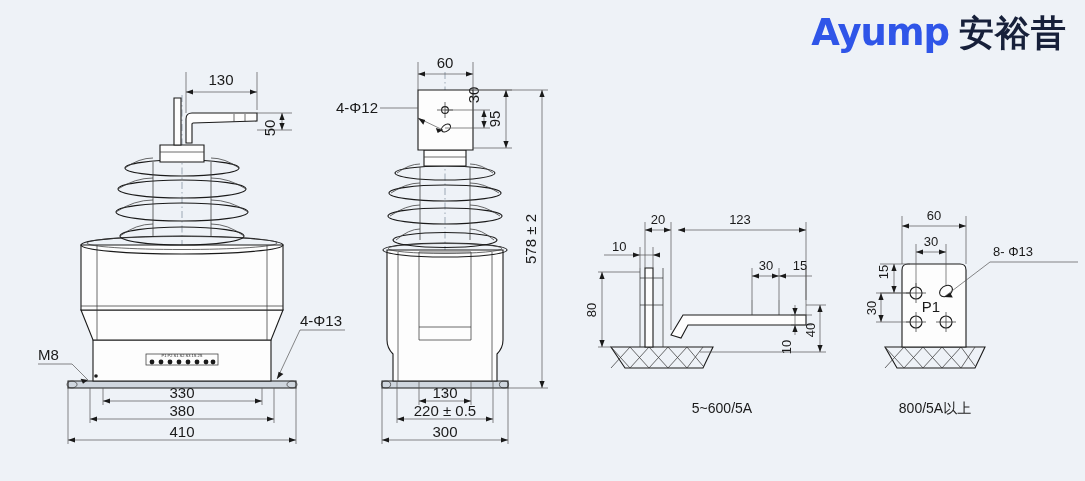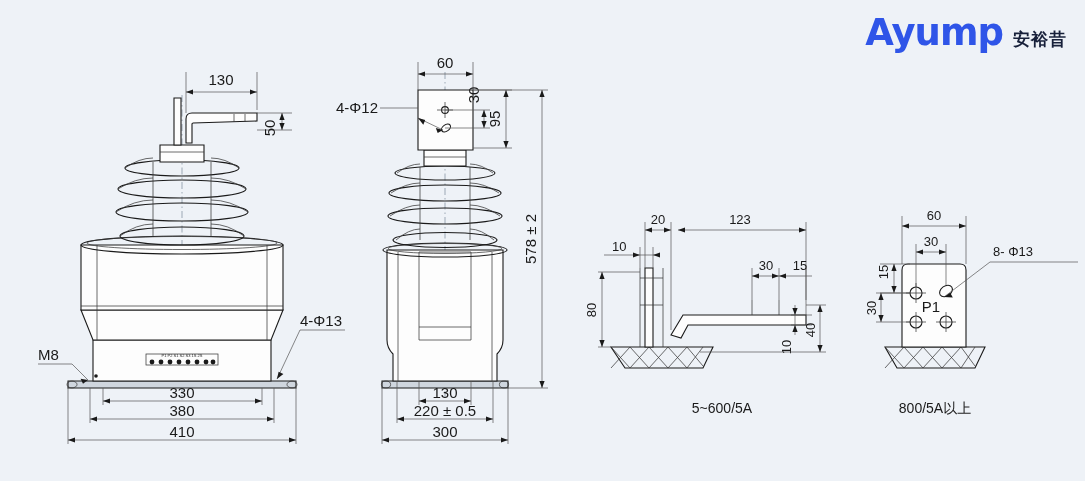--- a/index.html
+++ b/index.html
@@ -15,21 +15,21 @@
     position:absolute; right:18px; top:14px;
     display:flex; align-items:baseline; gap:10px;
   }
   .logo-mark{
     font-family:"DejaVu Sans", sans-serif;
     font-size:37px; font-weight:700; letter-spacing:-1px;
     color:#2f55e8; line-height:1;
   }
   .logo-cn{
     font-family:"DejaVu Sans", sans-serif;
-    font-size:17px; font-weight:700; color:#17203a; line-height:1;
+    font-size:35px; font-weight:700; color:#17203a; line-height:1;
     letter-spacing:1px;
   }
   svg{display:block;}
   text{font-family:"Liberation Sans", sans-serif; fill:#1a1a1a;}
   .dim{font-size:15px;}
   .dimS{font-size:13px;}
   .cap{font-size:14px;}
   .tiny{font-size:4px;}
   .ln{stroke:#1a1a1a;fill:none;stroke-width:1.1;}
   .lnT{stroke:#3a3a3a;fill:none;stroke-width:0.75;}

